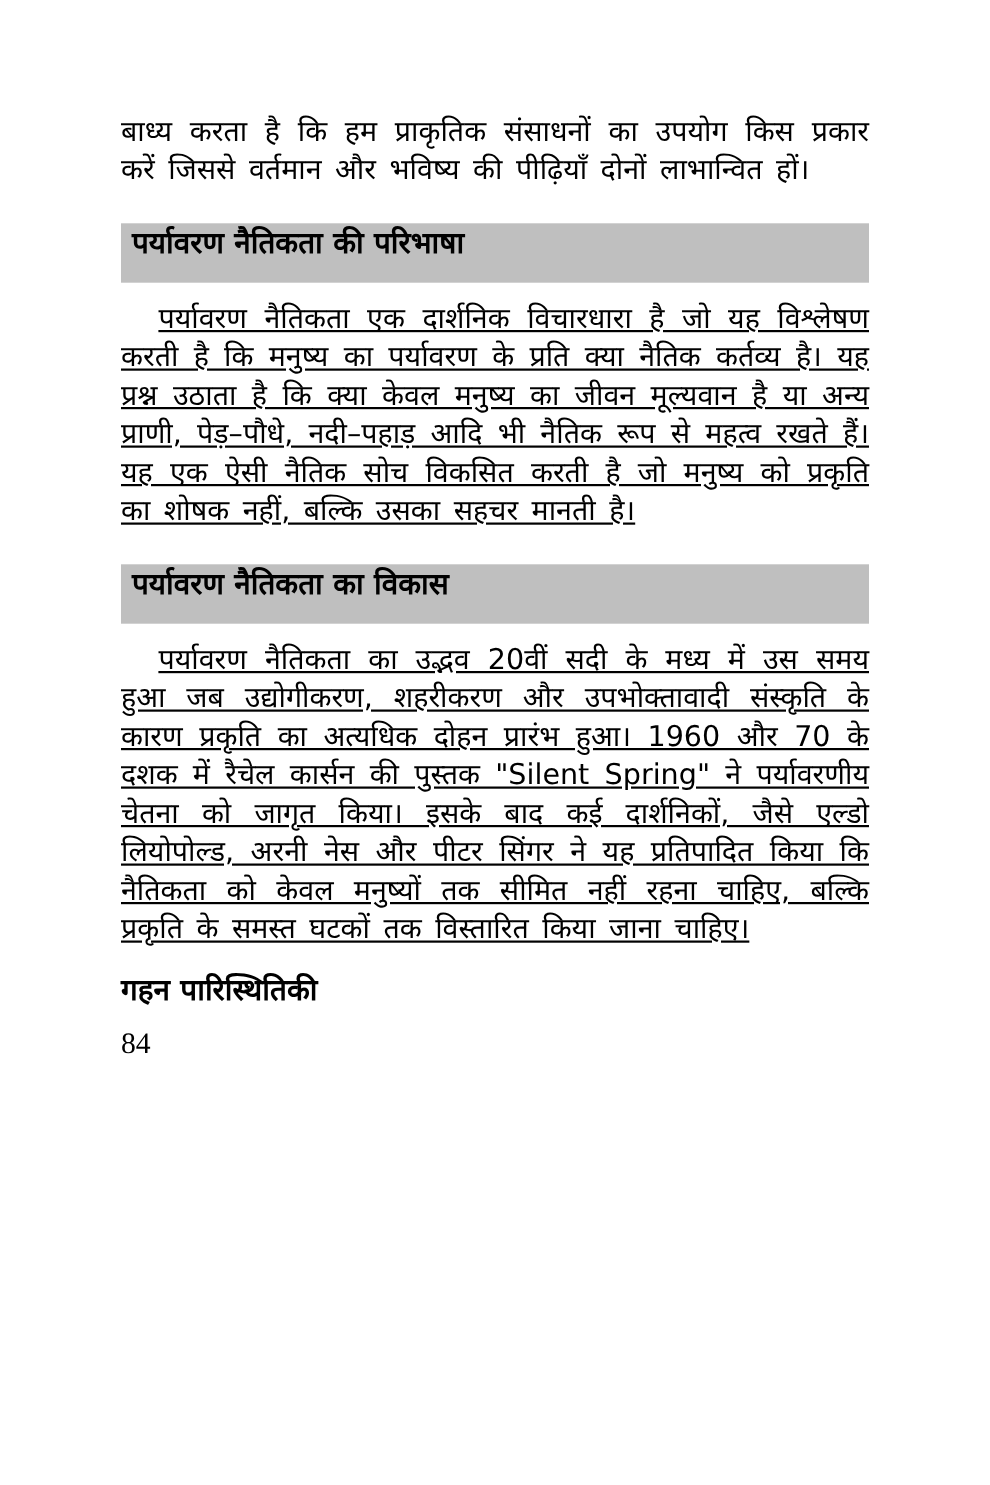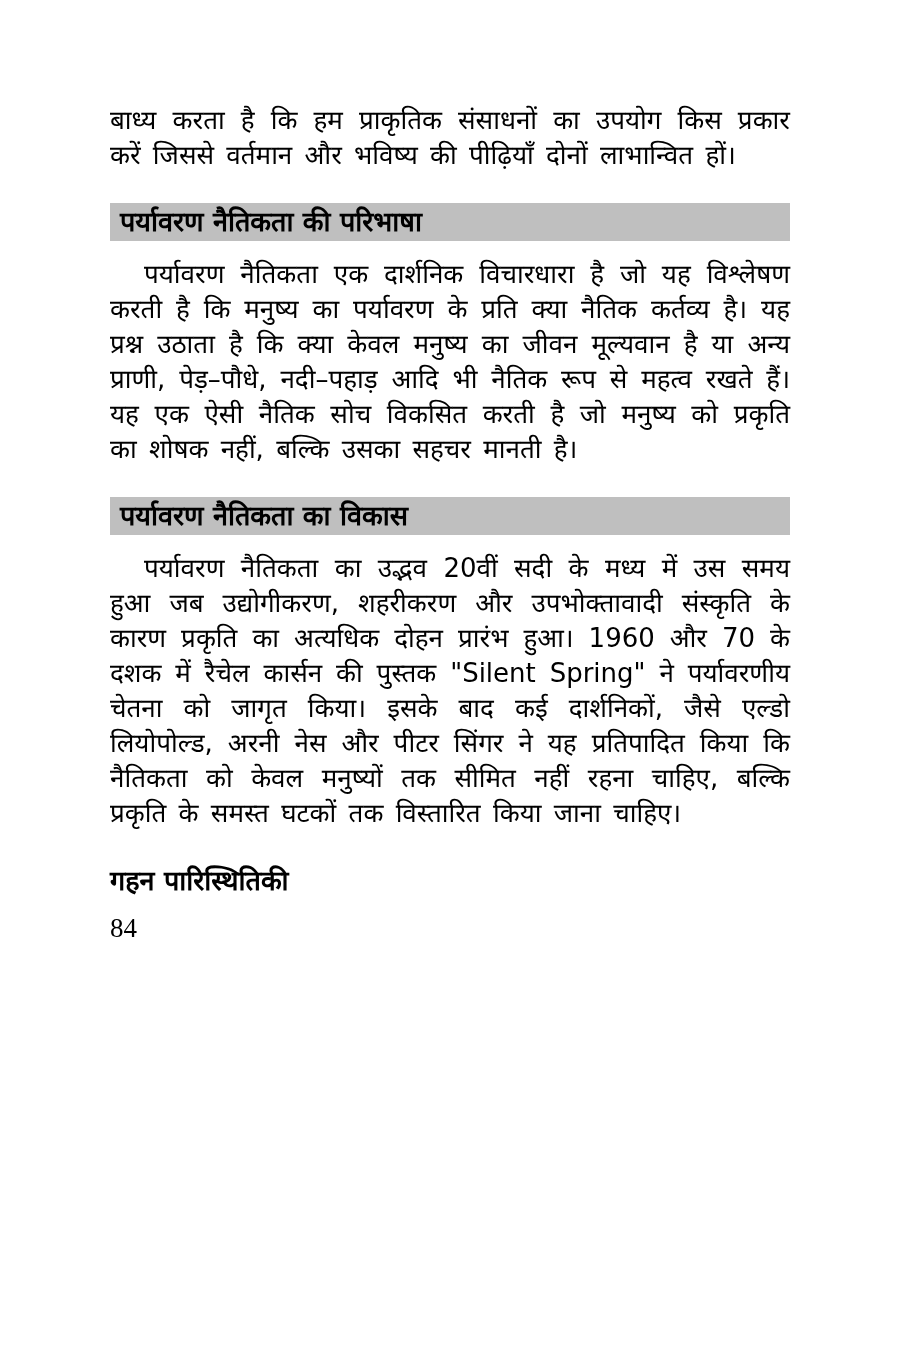--- a/index.html
+++ b/index.html
@@ -22,34 +22,35 @@
   }
   .paragraph {
     font-size: 26px;
     line-height: 35px;
     text-align: justify;
     margin: 0;
     word-spacing: 4px;
   }
   .paragraph.indent {
     text-indent: 34px;
+    text-decoration: underline;
   }
   .section-heading {
     background: #bfbfbf;
     font-weight: bold;
     font-size: 27px;
     line-height: 30px;
-    padding: 4px 10px 4px 10px;
+    padding: 4px 10px 20px 10px;
     margin: 30px 0 16px 0;
   }
   .sub-heading {
     font-weight: bold;
     font-size: 27px;
     line-height: 35px;
-    margin: 32px 0 14px 0;
+    margin: 20px 0 14px 0;
   }
   .page-number {
     text-align: left;
     font-size: 27px;
     line-height: 32px;
     margin-top: 4px;
     font-family: "Liberation Serif", "DejaVu Serif", serif;
   }
 </style>
 </head>

